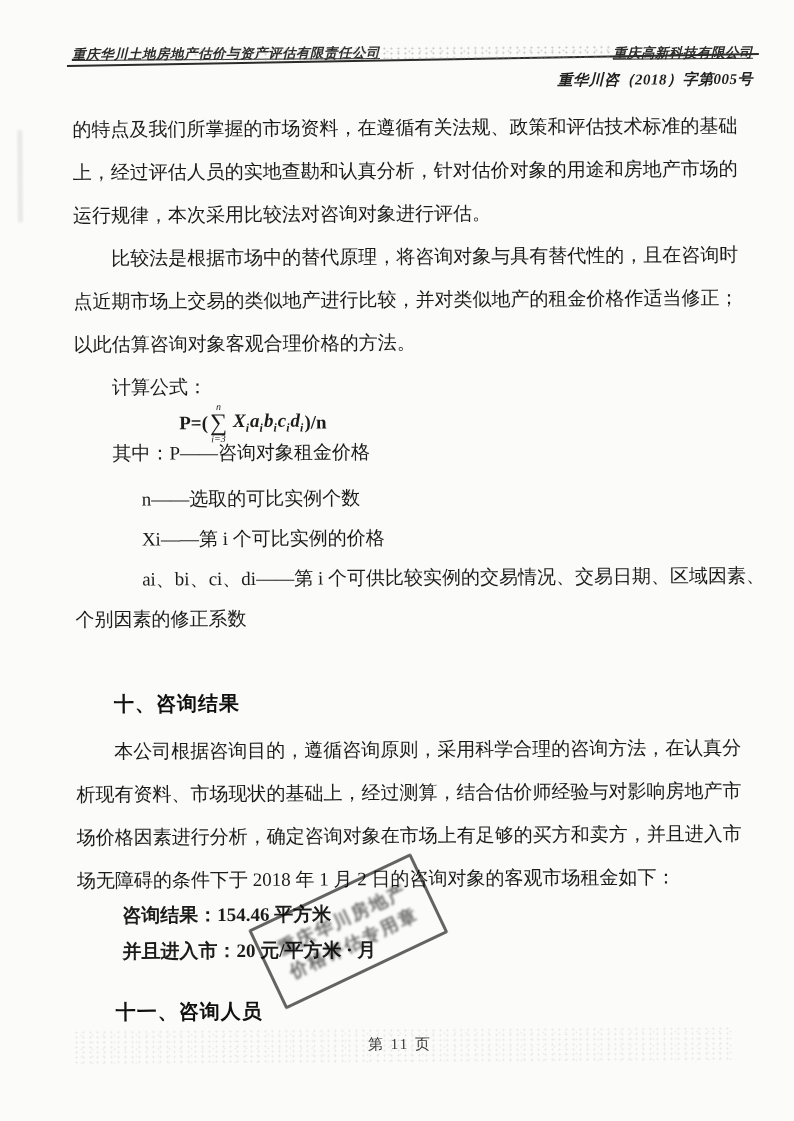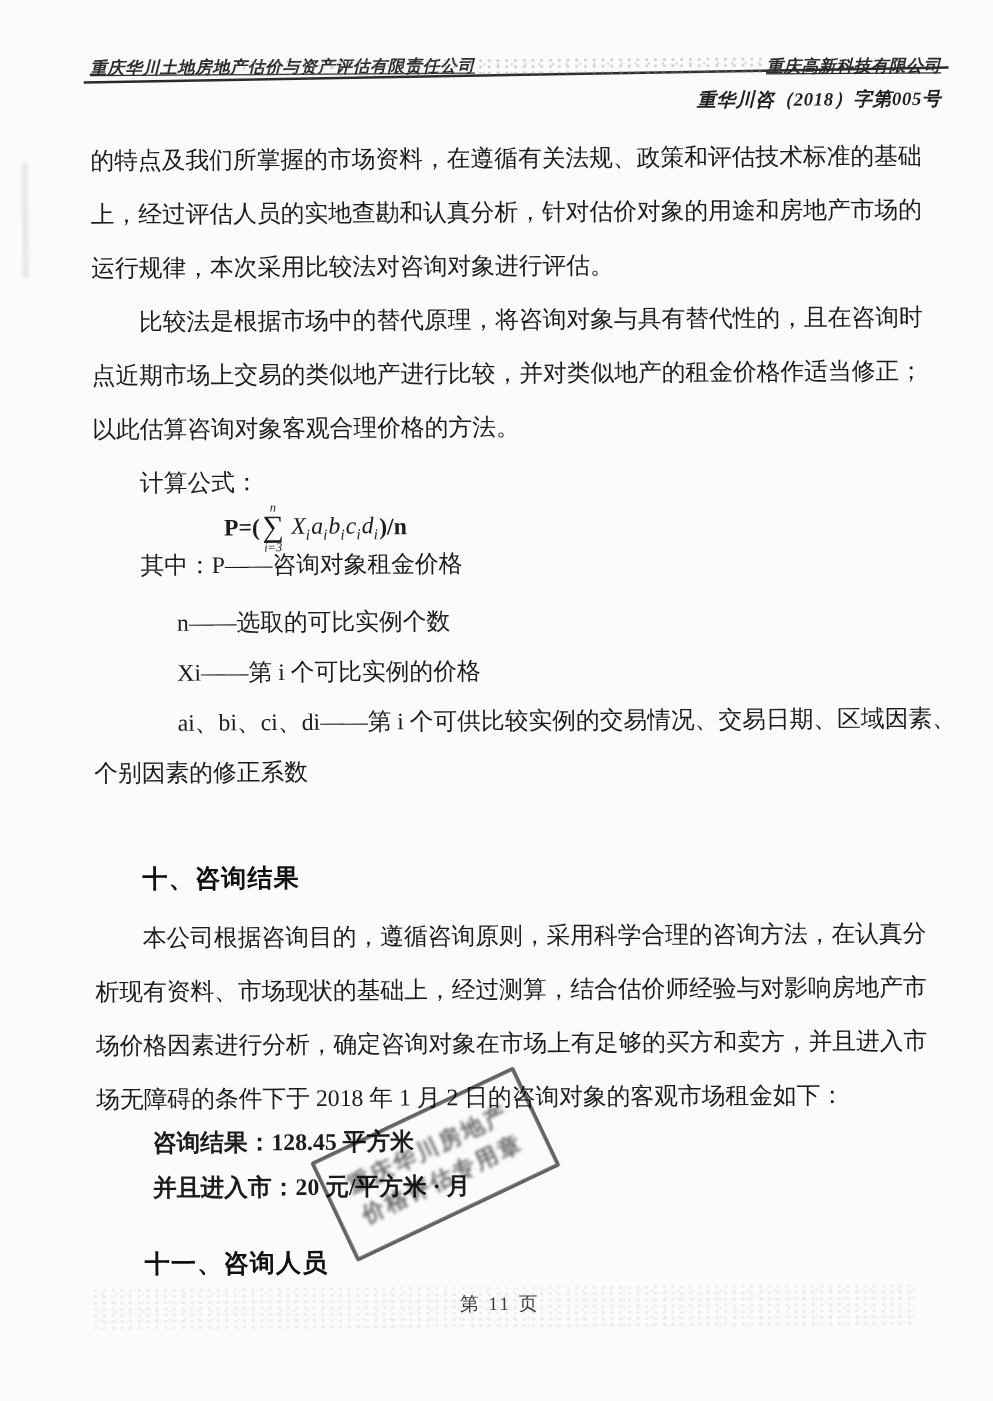--- a/index.html
+++ b/index.html
@@ -54,21 +54,21 @@
   }
   .f-pre,.f-post{font-style:normal;font-weight:bold;font-size:19px;}
   .f-pre{font-family:"Liberation Serif",serif;}
   .sum{
     display:inline-flex;flex-direction:column;align-items:center;
     margin:0 6px 0 2px;line-height:1;font-style:italic;
   }
   .sum-top{font-size:10px;}
   .sum-mid{font-size:24px;font-style:normal;line-height:0.9;}
   .sum-bot{font-size:10px;}
-  .f-terms{display:inline-flex;align-items:baseline;}
+  .f-terms{display:inline-flex;align-items:baseline;font-weight:bold;}
   .term{margin-right:1px;}
   .tb{font-style:italic;}
   .ts{font-size:12px;font-style:italic;}
   
   .stamp{
     position:absolute;left:256px;top:887px;width:174px;height:82px;
     border:3px solid rgba(40,40,40,0.72);
     border-radius:2px;
     transform:rotate(-25deg);
     display:flex;flex-direction:column;justify-content:center;align-items:center;
@@ -172,21 +172,21 @@
   </div>
   <div class="block" style="top:728px">
     <div class="line ind">本公司根据咨询目的，遵循咨询原则，采用科学合理的咨询方法，在认真分</div>
     <div class="line">析现有资料、市场现状的基础上，经过测算，结合估价师经验与对影响房地产市</div>
     <div class="line">场价格因素进行分析，确定咨询对象在市场上有足够的买方和卖方，并且进入市</div>
     <div class="line">场无障碍的条件下于 2018 年 1 月 2 日的咨询对象的客观市场租金如下：</div>
   </div>
 
   <div class="block" style="top:896px">
     <div class="result-line pad3">
-      <span>咨询结果：</span><span>128.45 平方米</span>
+      <span>咨询结果：</span><span>154.46 平方米</span>
     </div>
   </div>
   <div class="block" style="top:932px">
     <div class="result-line pad3">
       <span>并且进入市：</span><span>20 元/平方米 · 月</span>
     </div>
   </div>
 
   <div class="stamp">
     <div class="stamp-line">重庆华川房地产</div>

